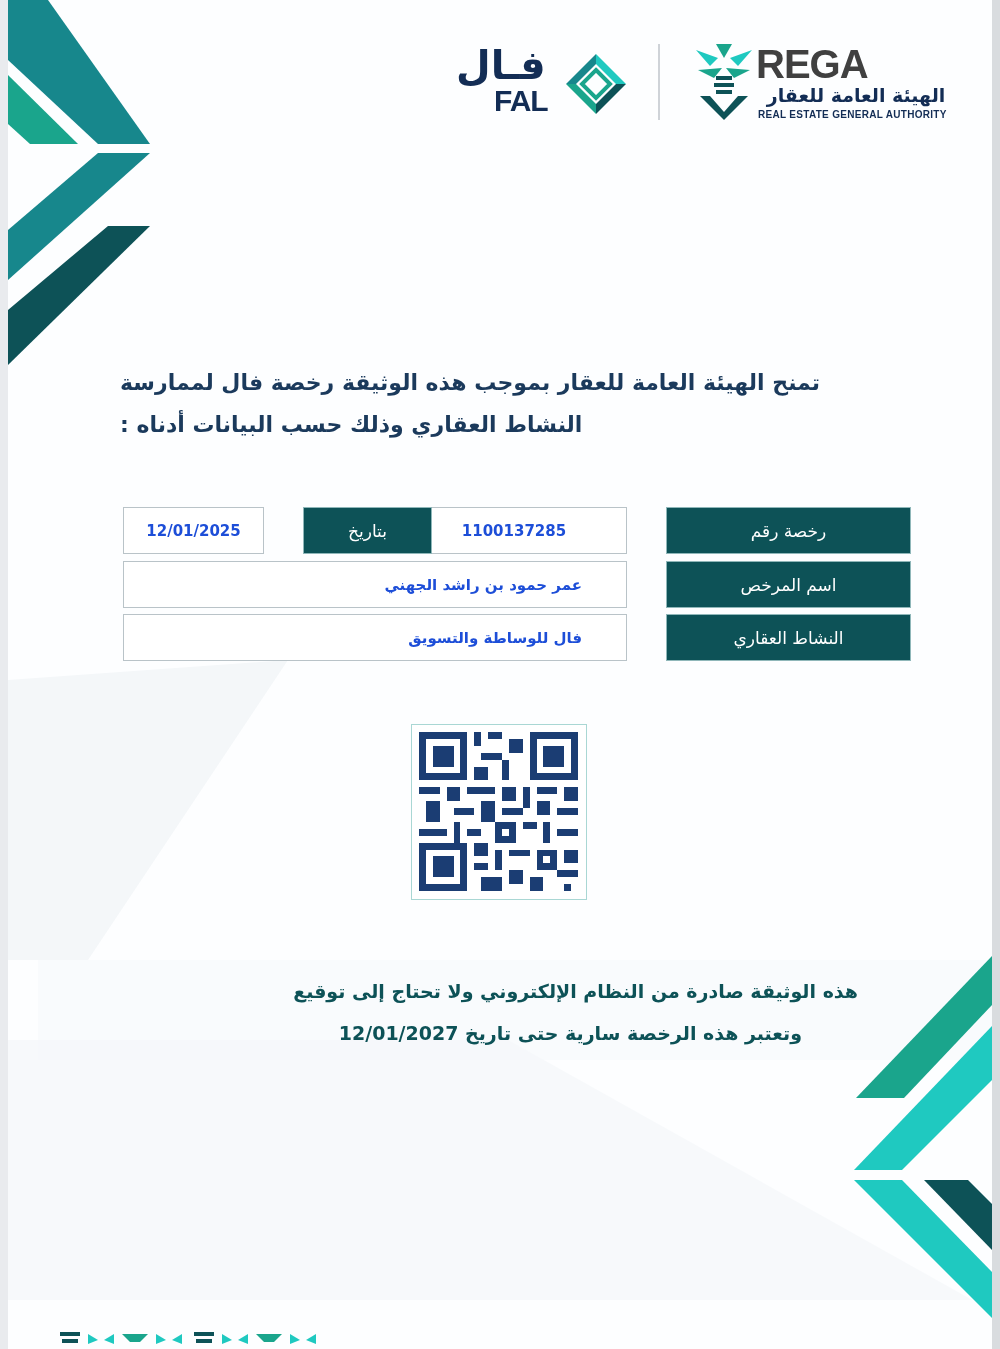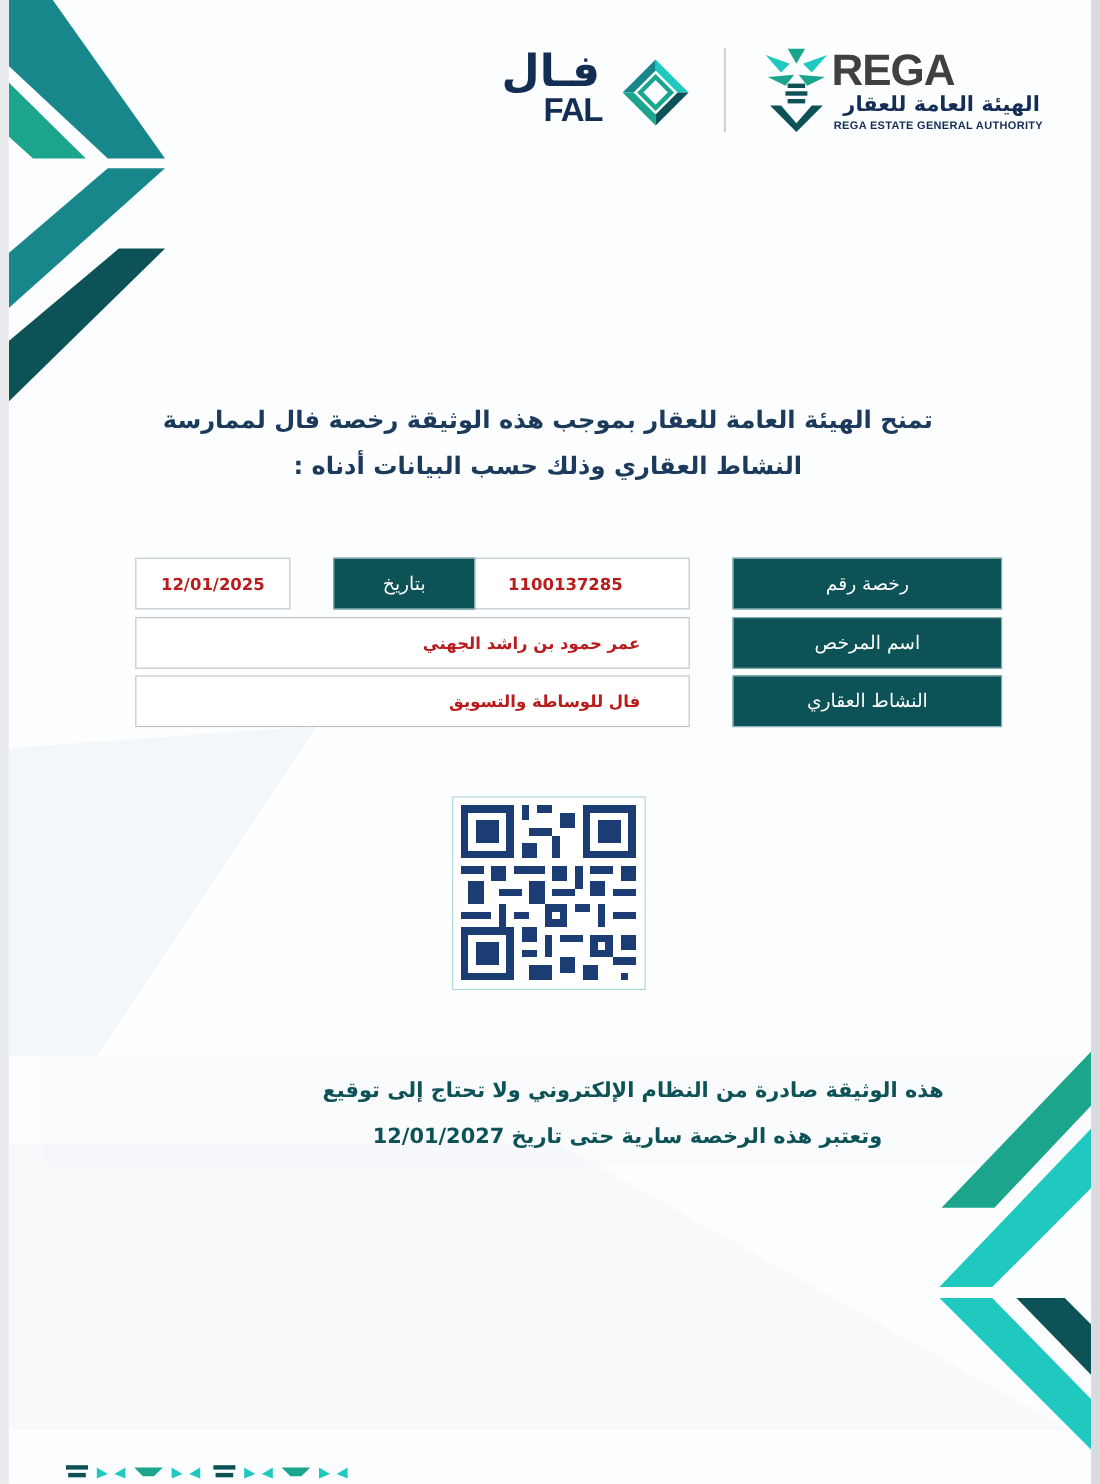--- a/index.html
+++ b/index.html
@@ -10,25 +10,25 @@
   .watermark{position:absolute;left:0;top:600px;}
   .logos{position:absolute;left:448px;top:40px;width:500px;height:90px;}
   .fal-ar{position:absolute;left:0;top:2px;font-size:40px;font-weight:bold;color:#132d55;direction:rtl;}
   .fal-en{position:absolute;left:38px;top:44px;font-size:30px;font-weight:bold;color:#132d55;letter-spacing:-1px;font-family:"Liberation Sans",sans-serif;}
   .fal-mark{position:absolute;left:108px;top:12px;}
   .logo-sep{position:absolute;left:202px;top:4px;width:2px;height:76px;background:#cfd3d8;}
   .rega-mark{position:absolute;left:238px;top:4px;}
   .rega-en{position:absolute;left:300px;top:2px;font-size:40px;font-weight:bold;color:#404040;font-family:"Liberation Sans",sans-serif;letter-spacing:-1px;}
   .rega-ar{position:absolute;left:302px;top:44px;width:196px;text-align:center;font-size:19px;font-weight:bold;color:#132d55;direction:rtl;white-space:nowrap;}
   .rega-sub{position:absolute;left:302px;top:69px;font-size:10px;color:#132d55;font-family:"Liberation Sans",sans-serif;font-weight:bold;letter-spacing:0.3px;}
-  .intro{position:absolute;left:112px;top:362px;width:756px;direction:rtl;text-align:center;color:#1b3a5c;font-size:22px;font-weight:bold;line-height:42px;}
+  .intro{position:absolute;left:112px;top:362px;width:756px;direction:rtl;text-align:left;color:#1b3a5c;font-size:22px;font-weight:bold;line-height:42px;}
   .tbl{position:absolute;left:115px;top:507px;width:760px;}
   .cell{position:absolute;box-sizing:border-box;display:flex;align-items:center;justify-content:center;font-size:17px;direction:rtl;}
   .lbl{background:#0d5257;color:#ffffff;border:1px solid #8fb7b9;margin-left:36px;}
-  .val{background:#ffffff;color:#b91c1c;border:1.5px solid #b9c3c8;font-weight:bold;font-size:15px;}
+  .val{background:#ffffff;color:#1d4ed8;border:1.5px solid #b9c3c8;font-weight:bold;font-size:15px;}
   .val.wide{justify-content:flex-start;padding-right:44px;}
   .qr{position:absolute;left:403px;top:724px;width:176px;height:176px;border:1.5px solid #a9d7d4;background:#fff;box-sizing:border-box;}
   .footer{position:absolute;left:230px;top:970px;width:620px;direction:rtl;text-align:right;color:#0d5257;font-size:19px;font-weight:bold;line-height:42px;}
   .footer .l2{padding-right:56px;}
   .pattern{position:absolute;left:52px;top:1330px;}
 </style>
 </head>
 <body>
 
 <div class="page">
@@ -70,21 +70,21 @@
       <polygon points="4,26 28,24 20,34" fill="#1aa58c"></polygon>
       <polygon points="56,26 32,24 40,34" fill="#1aa58c"></polygon>
       <polygon points="22,0 30,14 38,0" fill="#1aa58c"></polygon>
       <rect x="22" y="32" width="16" height="4" fill="#0d5257"></rect>
       <rect x="20" y="39" width="20" height="4" fill="#0d5257"></rect>
       <rect x="22" y="46" width="16" height="4" fill="#0d5257"></rect>
       <polygon points="6,52 16,52 30,68 44,52 54,52 30,76" fill="#0d5257"></polygon>
     </svg>
     <div class="rega-en">REGA</div>
     <div class="rega-ar">الهيئة العامة للعقار</div>
-    <div class="rega-sub">REGA ESTATE GENERAL AUTHORITY</div>
+    <div class="rega-sub">REAL ESTATE GENERAL AUTHORITY</div>
   </div>
 
   <div class="intro">
     <div>تمنح الهيئة العامة للعقار بموجب هذه الوثيقة رخصة فال لممارسة</div>
     <div>النشاط العقاري وذلك حسب البيانات أدناه :</div>
   </div>
 
   <div class="tbl">
 
     <div class="cell lbl" style="left:507px;top:0;width:245px;height:47px">رخصة رقم</div>

